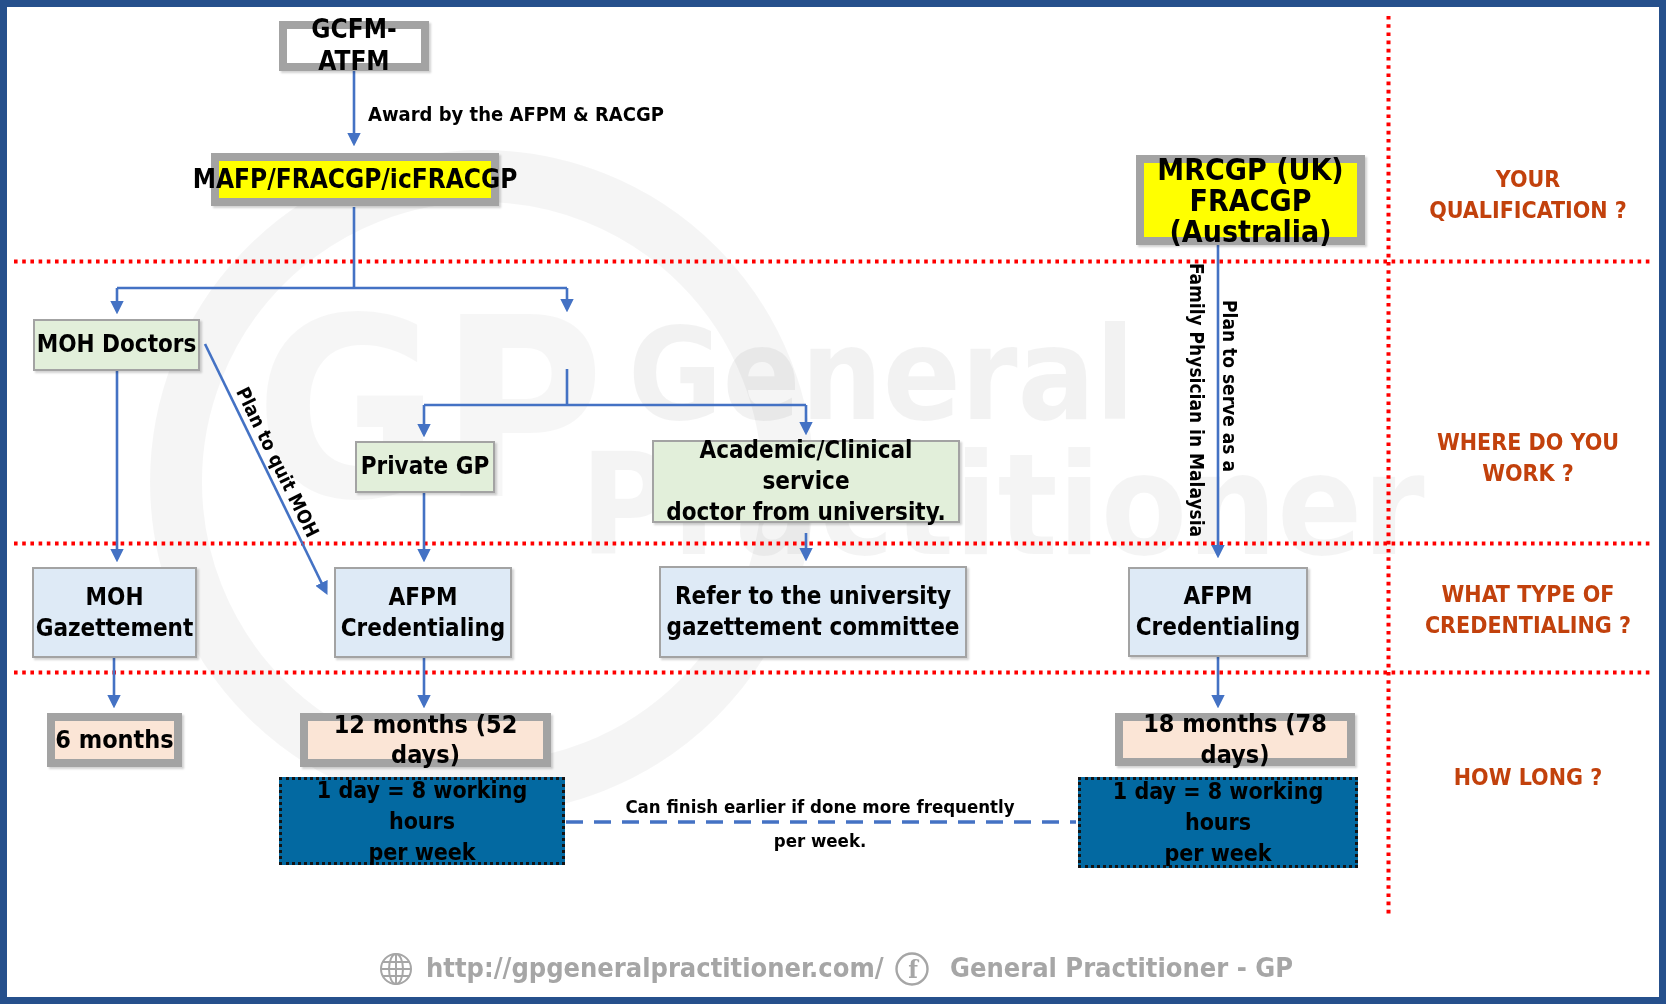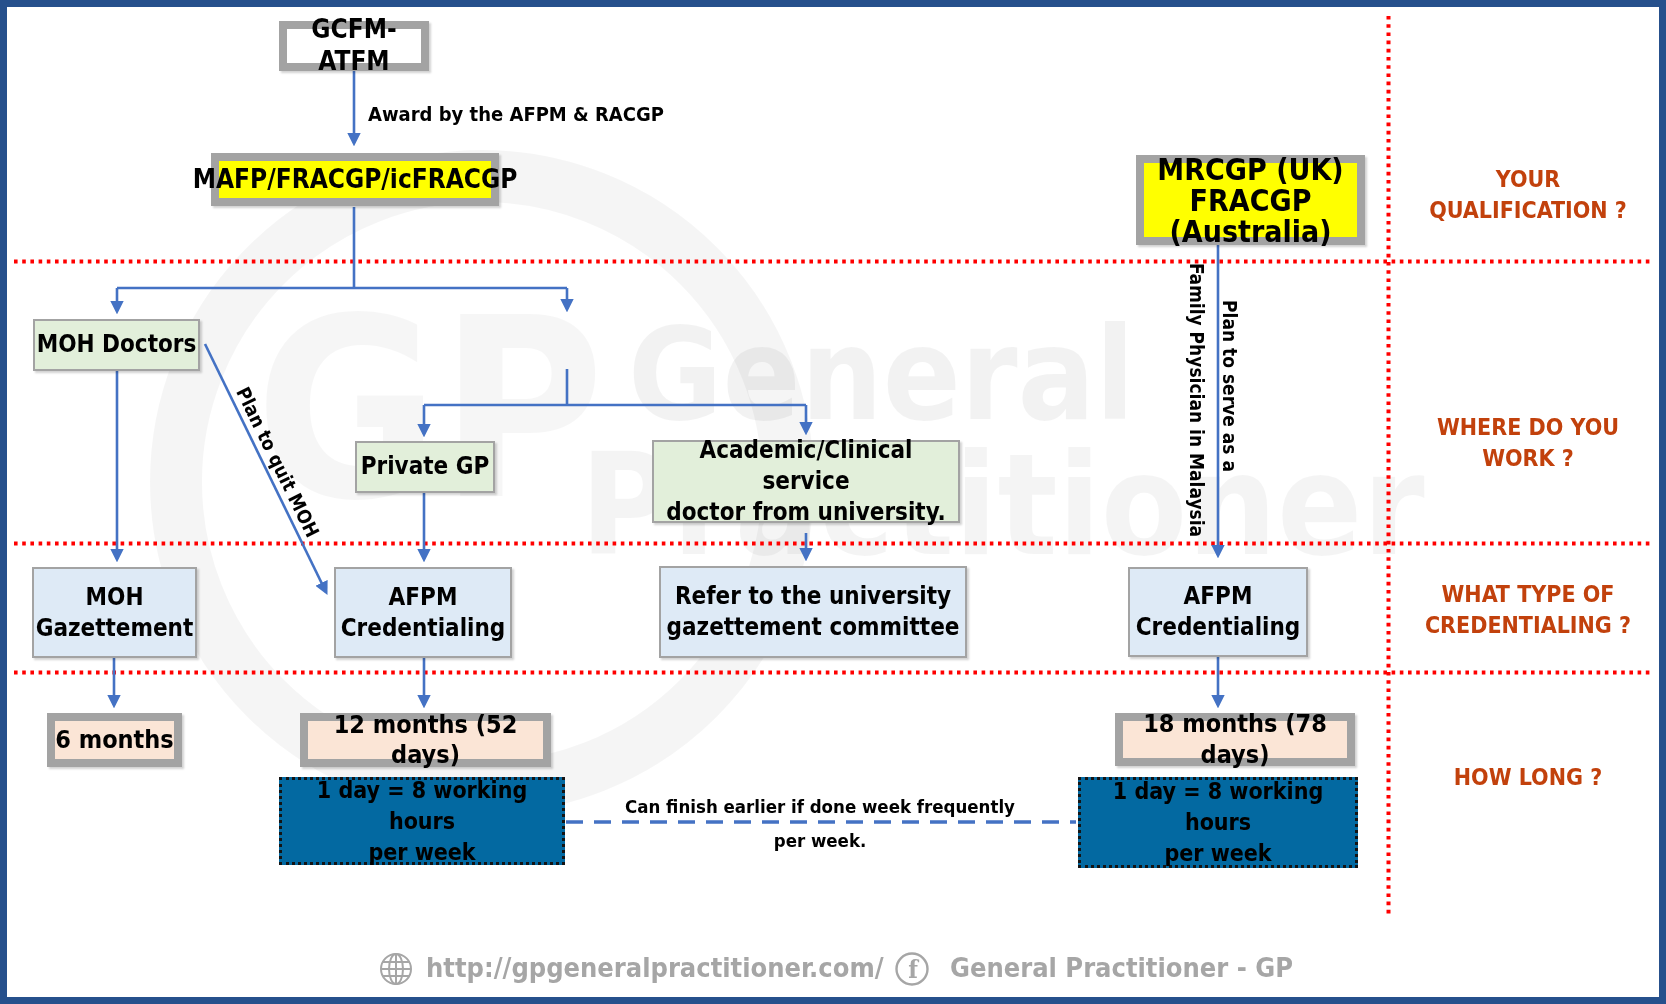--- a/index.html
+++ b/index.html
@@ -53,21 +53,21 @@
   .lbl{position:absolute;z-index:3;font-weight:700;color:#000;white-space:pre-line;}
   #award-lbl{left:368px;top:102px;font-size:20px;}
   #can-finish-top{left:600px;top:796px;width:440px;text-align:center;font-size:18.5px;}
   #can-finish-bottom{left:600px;top:830px;width:440px;text-align:center;font-size:18.5px;}
   .rot{transform-origin:center center;white-space:nowrap;}
   #plan-quit{left:278px;top:462px;font-size:19px;transform:translate(-50%,-50%) rotate(64deg);}
   #family-phys{left:1197px;top:400px;font-size:19px;transform:translate(-50%,-50%) rotate(90deg);}
   #plan-serve{left:1230px;top:386px;font-size:19px;transform:translate(-50%,-50%) rotate(90deg);}
   .rowlbl{position:absolute;left:1392px;width:272px;z-index:3;text-align:center;font-weight:700;color:#c2410c;font-size:23px;line-height:31px;white-space:pre-line;}
   #row-qual{top:164px;}
-  #row-work{top:412px;}
+  #row-work{top:427px;}
   #row-cred{top:579px;}
   #row-long{top:762px;}
   
   .ft{position:absolute;z-index:3;color:#A6A6A6;font-weight:700;}
   #ft-url{left:426px;top:952px;font-size:27px;}
   #ft-fb-name{left:950px;top:952px;font-size:27px;}
   #globe{left:376px;top:949px;}
   #fbicon{left:892px;top:949px;}
 </style>
 </head>
@@ -138,21 +138,21 @@
 
   <div class="box peach" id="six-months">6 months</div>
   <div class="box peach" id="twelve-months">12 months (52 days)</div>
   <div class="box peach" id="eighteen-months">18 months (78 days)</div>
 
   <div class="box dotted" id="day-left">1 day = 8 working hours
 per week</div>
   <div class="box dotted" id="day-right">1 day = 8 working hours
 per week</div>
 
-  <div class="lbl" id="can-finish-top">Can finish earlier if done week frequently</div>
+  <div class="lbl" id="can-finish-top">Can finish earlier if done more frequently</div>
   <div class="lbl" id="can-finish-bottom">per week.</div>
 
   <div class="lbl rot" id="plan-quit">Plan to quit MOH</div>
   <div class="lbl rot" id="family-phys">Family Physician in Malaysia</div>
   <div class="lbl rot" id="plan-serve">Plan to serve as a</div>
 
   <div class="rowlbl" id="row-qual">YOUR
 QUALIFICATION ?</div>
   <div class="rowlbl" id="row-work">WHERE DO YOU
 WORK ?</div>

